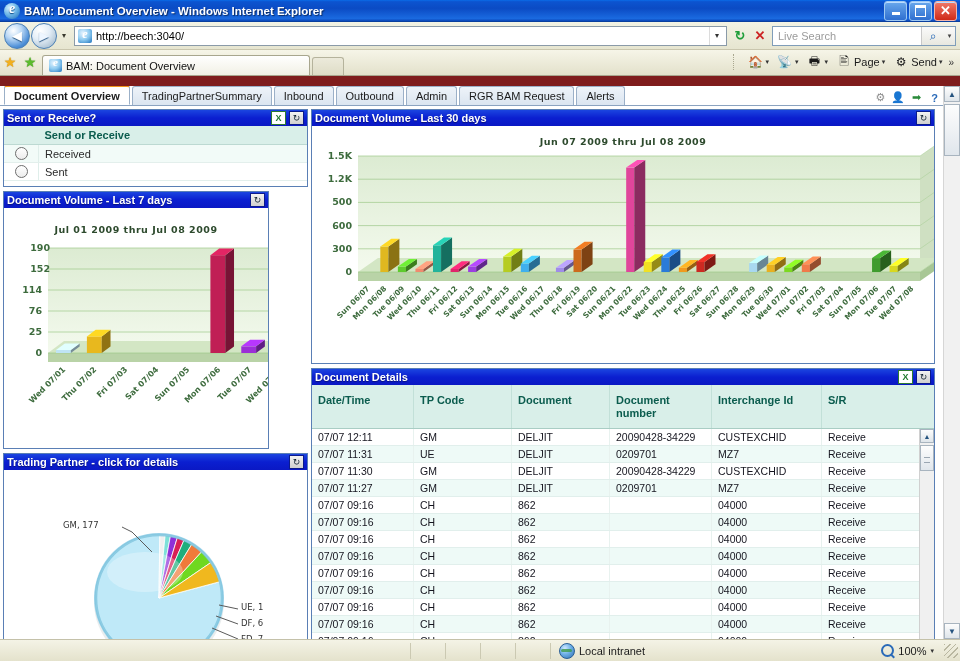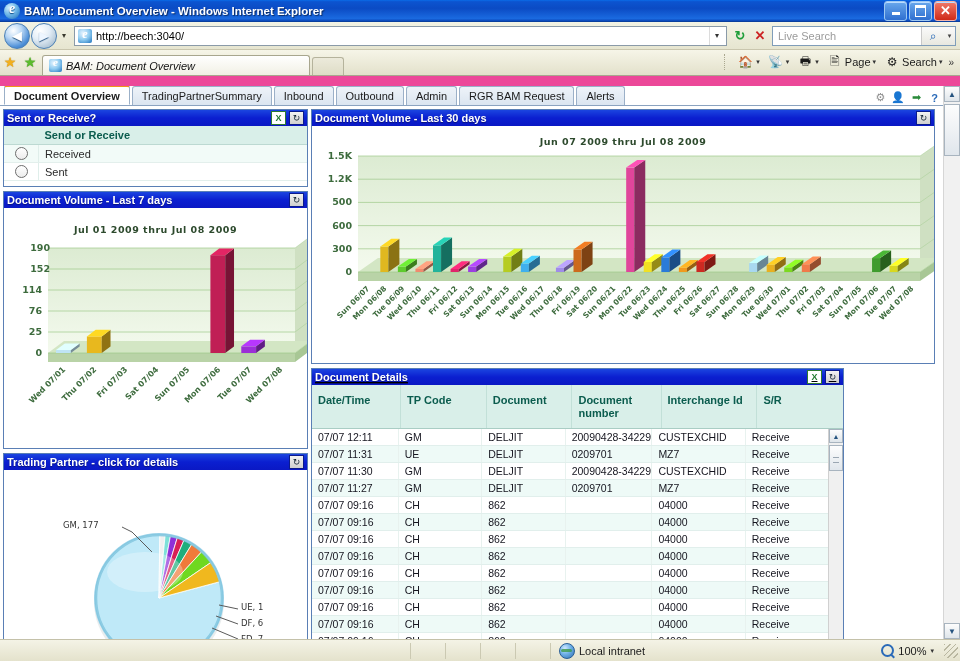--- a/index.html
+++ b/index.html
@@ -2,21 +2,21 @@
 <html><head>
 <meta charset="utf-8">
 <style>
   html,body{margin:0;padding:0;}
   body{
     width:960px;height:661px;overflow:hidden;
     font-family:"Liberation Sans",sans-serif;font-size:11px;
     background:#d4d0c8;
   }
   
-  #window{position:relative;width:960px;height:661px;background:#ec4899;}
+  #window{position:relative;width:960px;height:661px;background:#7f1d1d;}
   #titlebar{
     height:22px;
     background:linear-gradient(to bottom,#0a6ce8 0%,#0c54d0 8%,#0b4bc4 40%,#1a6ae0 88%,#0a46b8 100%);
     display:flex;align-items:center;padding-left:4px;box-sizing:border-box;
     border-bottom:1px solid #0a3f9e;
   }
   #titlebar .ie-logo{
     width:16px;height:16px;margin-right:4px;flex:none;
     border-radius:50%;
     background:radial-gradient(circle at 35% 30%,#d6f0ff 0%,#6fb8e8 45%,#1565b8 100%);
@@ -98,21 +98,21 @@
     height:26px;background:linear-gradient(to bottom,#f6f5e8,#e3e1cb);
     display:flex;align-items:flex-end;box-sizing:border-box;border-bottom:1px solid #a8a68e;
     position:relative;
   }
   .favstar{width:20px;height:26px;display:flex;align-items:center;justify-content:center;font-size:14px;}
   .favstar.gold{color:#f2b01e;text-shadow:0 0 1px #a8750c;}
   .favstar.green{color:#5cbb2e;text-shadow:0 0 1px #2f7a12;}
   .browsertab{
     height:20px;min-width:268px;background:linear-gradient(to bottom,#ffffff,#f1f0e4);
     border:1px solid #a8a68e;border-bottom:none;border-radius:3px 3px 0 0;
-    display:flex;align-items:center;padding:0 6px;box-sizing:border-box;margin-left:2px;font-style:italic;
+    display:flex;align-items:center;padding:0 6px;box-sizing:border-box;margin-left:2px;
   }
   .browsertab .favicon2{
     width:13px;height:13px;margin-right:4px;flex:none;border-radius:2px;
     background:radial-gradient(circle at 35% 30%,#e6f4ff 0%,#8ccaf0 50%,#1f72bb 100%);position:relative;
   }
   .browsertab .favicon2:after{content:"e";position:absolute;left:0;right:0;top:-3px;text-align:center;
     font-family:"Liberation Serif",serif;font-style:italic;font-weight:bold;font-size:11px;color:#fff;}
   .browsertab .tlabel{font-size:11px;color:#111;}
   .newtab{
     width:30px;height:17px;background:linear-gradient(to bottom,#eceadb,#dedcc6);
@@ -177,27 +177,27 @@
   .sr-table tr:nth-child(odd) td{background:#ffffff;}
   .sr-table tr:nth-child(even) td{background:#f2fbf8;}
   .sr-table td.rcol{width:22px;text-align:center;border-right:1px solid #dfeeea;}
   .radio{
     display:inline-block;width:11px;height:11px;border-radius:50%;
     border:1px solid #6e6e6e;background:linear-gradient(to bottom,#fff,#ececec);
     vertical-align:-2px;
   }
 
   
-  #p-v7{left:3px;top:85px;width:305px;height:258px;}
+  #p-v7{left:3px;top:85px;width:266px;height:258px;}
   
   #p-tp{left:3px;top:347px;width:305px;height:192px;}
   
   #p-v30{left:311px;top:3px;width:624px;height:255px;}
   
-  #p-dd{left:311px;top:262px;width:533px;height:277px;text-decoration:underline;}
+  #p-dd{left:311px;top:262px;width:624px;height:277px;}
 
   
   .chart-wrap{position:absolute;left:0;top:0;width:100%;height:100%;background:#fff;}
   .chart-title{
     position:absolute;width:100%;text-align:center;
     font-family:"DejaVu Sans",sans-serif;font-weight:bold;font-size:10px;color:#2d4a2d;
     letter-spacing:.5px;
   }
   .axis-lbl{
     position:absolute;text-align:right;font-family:"DejaVu Sans",sans-serif;
@@ -347,21 +347,21 @@
         <span class="cmdicon">🖶</span>
         <span class="cmdarrow">▾</span>
       </div>
       <div class="cmditem">
         <span class="cmdicon">🖹</span>
         <span>Page</span>
         <span class="cmdarrow">▾</span>
       </div>
       <div class="cmditem">
         <span class="cmdicon">⚙</span>
-        <span>Search</span>
+        <span>Send</span>
         <span class="cmdarrow">▾</span>
       </div>
       <div class="chev">»</div>
     </div>
   </div>
 
   <div id="page">
 
     <div id="apptabs">
       <div class="apptab active">

